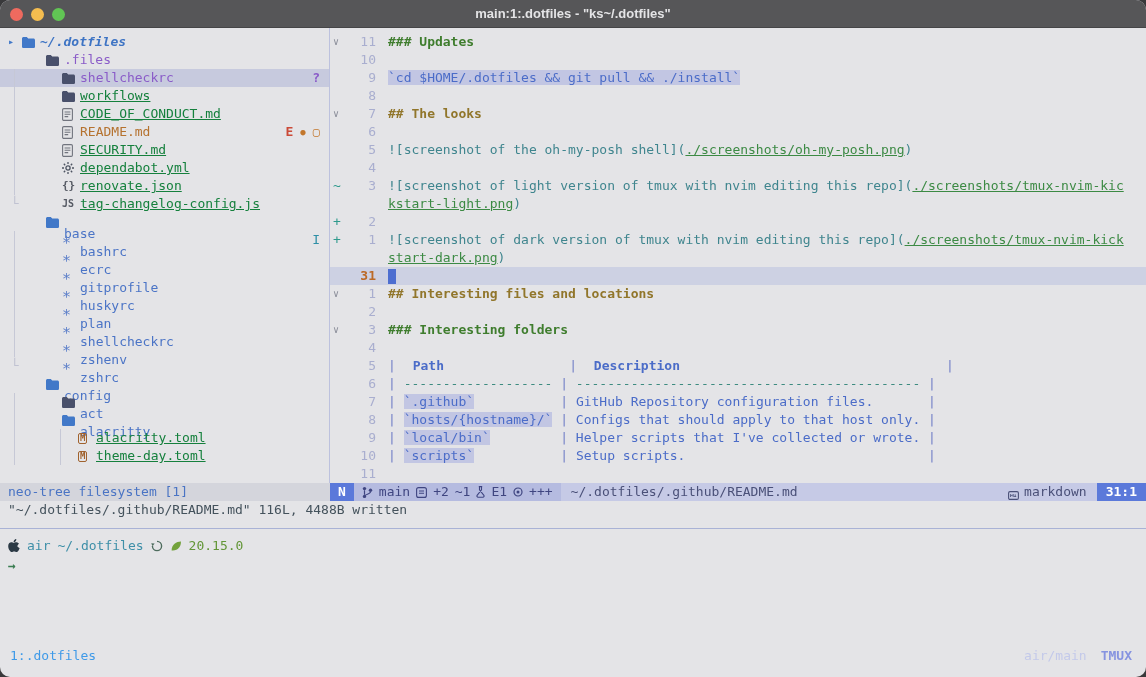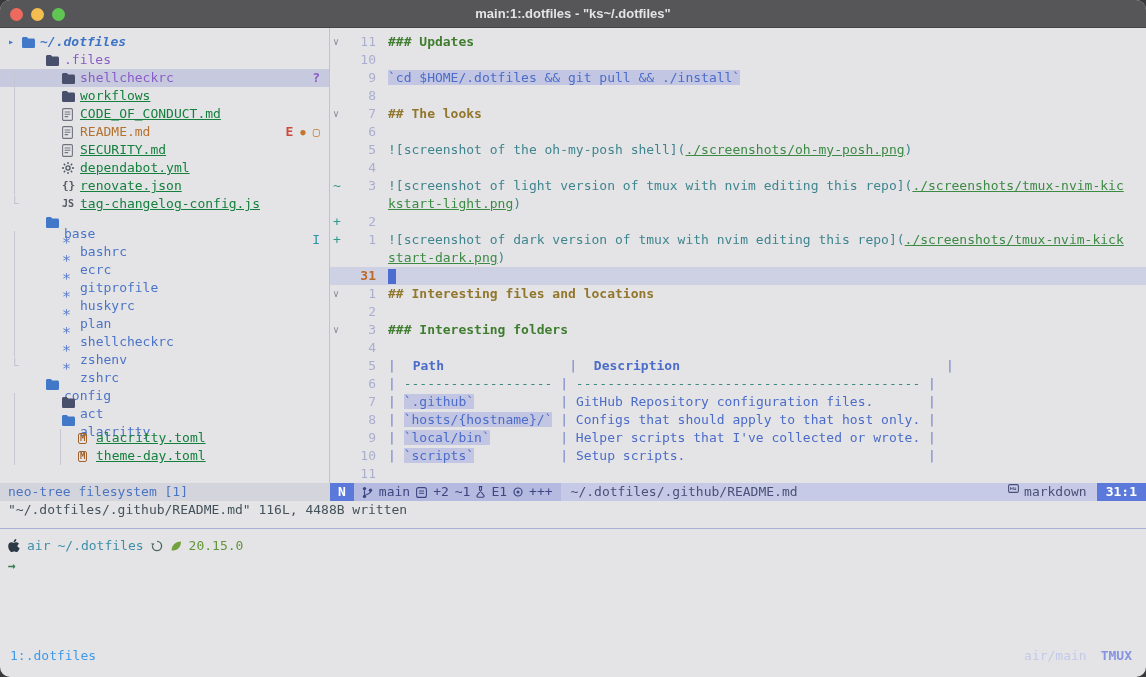--- a/index.html
+++ b/index.html
@@ -53,21 +53,21 @@
   .s-td { color:#4b6cc8; }
   .cursorblock { display:inline-block; width:8px; height:15px; background:#4d6ed0; transform:translateY(2px); }
   
   .ntbar { position:absolute; left:0; top:455px; width:330px; height:18px; background:#d4d5dc;
            color:#4a74c4; padding-left:8px; }
   .lualine { position:absolute; left:330px; right:0; top:455px; height:18px; display:flex; align-items:stretch; }
   .seg { display:flex; align-items:center; }
   .seg.mode { background:#5b79da; color:#fff; font-weight:bold; padding:0 8px; }
   .seg.git { background:#b5bbe0; color:#3f4580; padding:0 8px; gap:6px; }
   .seg.file { background:#c6cae6; color:#4a5078; flex:1; padding:0 10px; }
-  .seg.file .ft { margin-left:auto; display:flex; align-items:flex-start; gap:5px; }
+  .seg.file .ft { margin-left:auto; display:flex; align-items:flex-end; gap:5px; }
   .seg.loc { background:#5b79da; color:#fff; font-weight:bold; padding:0 9px; }
   .msgline { position:absolute; left:0; top:473px; right:0; height:18px; color:#44525c; padding-left:8px; }
   .panediv { position:absolute; left:0; right:0; top:500px; height:1px; background:#a9b2d6; }
   
   .prompt { position:absolute; left:8px; top:508px; }
   .pline { height:20px; display:flex; align-items:center; gap:7px; white-space:pre; }
   .teal { color:#3e8fa8; }
   .green { color:#639638; }
   .arrow { color:#3a7d52; font-weight:bold; }
   

